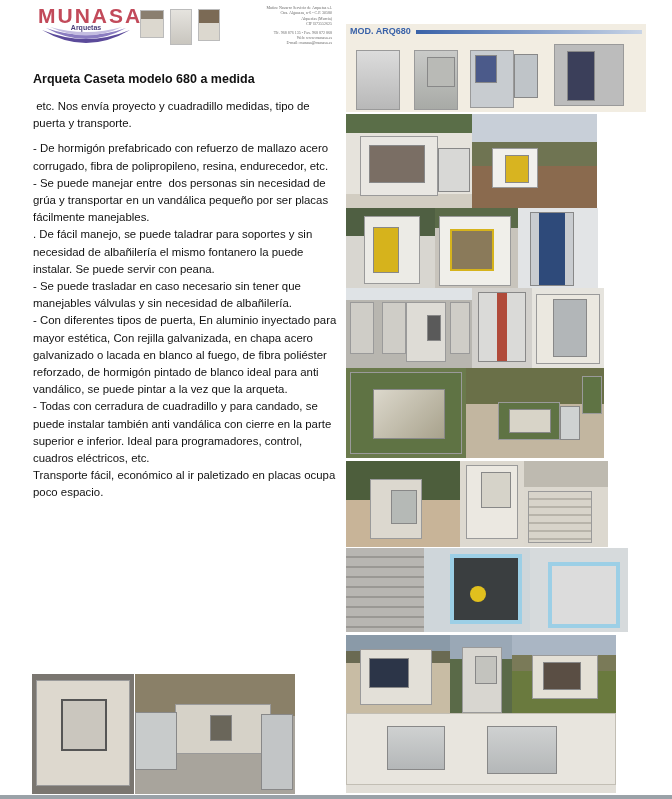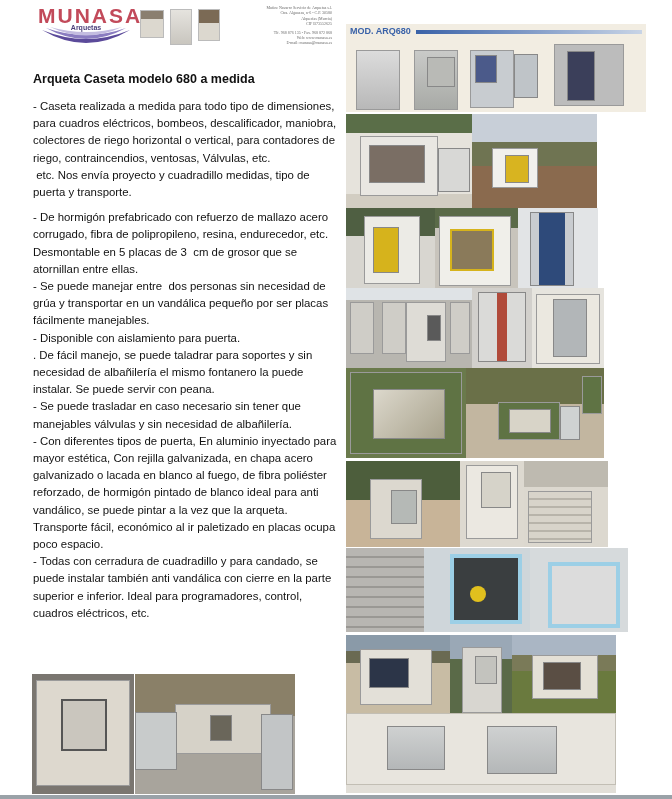--- a/index.html
+++ b/index.html
@@ -68,32 +68,29 @@
   <div>CIF B73552625</div>
   <div class="gap"></div>
   <div>Tlf. 968 876 135 - Fax. 968 872 868</div>
   <div>Web: www.munasa.es</div>
   <div>E-mail: munasa@munasa.es</div>
 </div>
 
 <div class="abs title">Arqueta Caseta modelo 680 a medida</div>
 
 <div class="abs body-text">
-  <p>- Caseta realizada a medida para todo tipo de dimensiones, para cuadros eléctricos, bombeos, descalificador, maniobra,  colectores de riego horizontal o vertical, para contadores de riego, contraincendios, ventosas, Válvulas, etc.</p>
   <p> etc. Nos envía proyecto y cuadradillo medidas, tipo de puerta y transporte.</p>
   <div class="spacer"></div>
   <p>- De hormigón prefabricado con refuerzo de mallazo acero corrugado, fibra de polipropileno, resina, endurecedor, etc.</p>
-  <p>Desmontable en 5 placas de 3  cm de grosor que se atornillan entre ellas.</p>
   <p>- Se puede manejar entre  dos personas sin necesidad de grúa y transportar en un vandálica pequeño por ser placas fácilmente manejables.</p>
-  <p>- Disponible con aislamiento para puerta.</p>
   <p>. De fácil manejo, se puede taladrar para soportes y sin necesidad de albañilería el mismo fontanero la puede instalar. Se puede servir con peana.</p>
   <p>- Se puede trasladar en caso necesario sin tener que manejables válvulas y sin necesidad de albañilería.</p>
   <p>- Con diferentes tipos de puerta, En aluminio inyectado para mayor estética, Con rejilla galvanizada, en chapa acero galvanizado o lacada en blanco al fuego, de fibra poliéster reforzado, de hormigón pintado de blanco ideal para anti vandálico, se puede pintar a la vez que la arqueta.</p>
+  <p>- Todas con cerradura de cuadradillo y para candado, se puede instalar también anti vandálica con cierre en la parte superior e inferior. Ideal para programadores, control, cuadros eléctricos, etc.</p>
   <p>Transporte fácil, económico al ir paletizado en placas ocupa poco espacio.</p>
-  <p>- Todas con cerradura de cuadradillo y para candado, se puede instalar también anti vandálica con cierre en la parte superior e inferior. Ideal para programadores, control, cuadros eléctricos, etc.</p>
 </div>
 
 <div class="photo" style="left:346px;top:24px;width:300px;height:88px;background:#f2ede2;padding-left:18px;">
   <div class="ph-label">MOD. ARQ680</div>
   <div class="ph-bar"></div>
   <div class="cab" style="left:10px;top:26px;width:44px;height:60px;background:linear-gradient(#dcdcdc,#b8b8b8);"></div>
   <div class="cab" style="left:68px;top:26px;width:44px;height:60px;background:linear-gradient(#c9cac8,#a8aaa6);">
       <div class="door" style="left:12px;top:6px;width:28px;height:30px;background:#b9bab6;"></div>
     </div>
   <div class="cab" style="left:124px;top:26px;width:44px;height:58px;background:#c8ccd0;">

